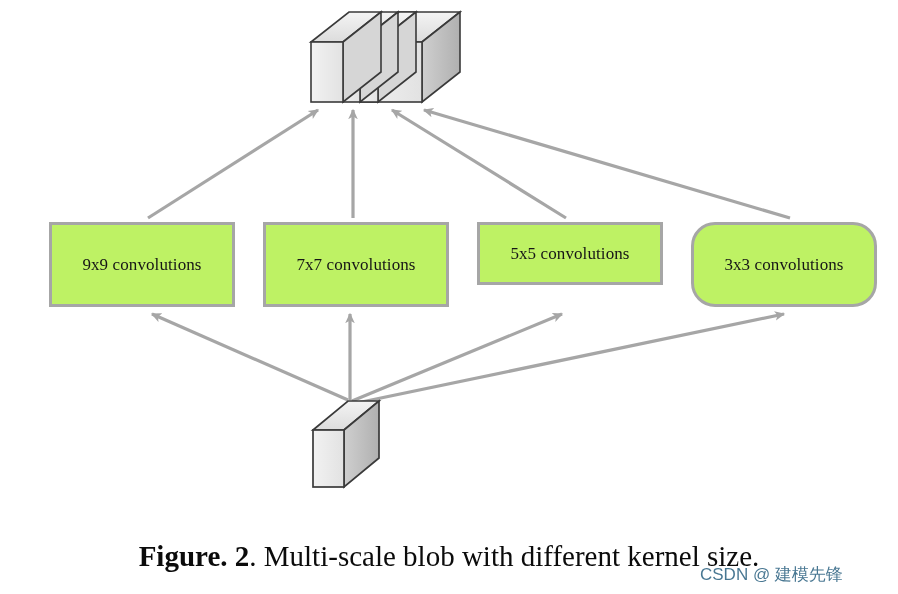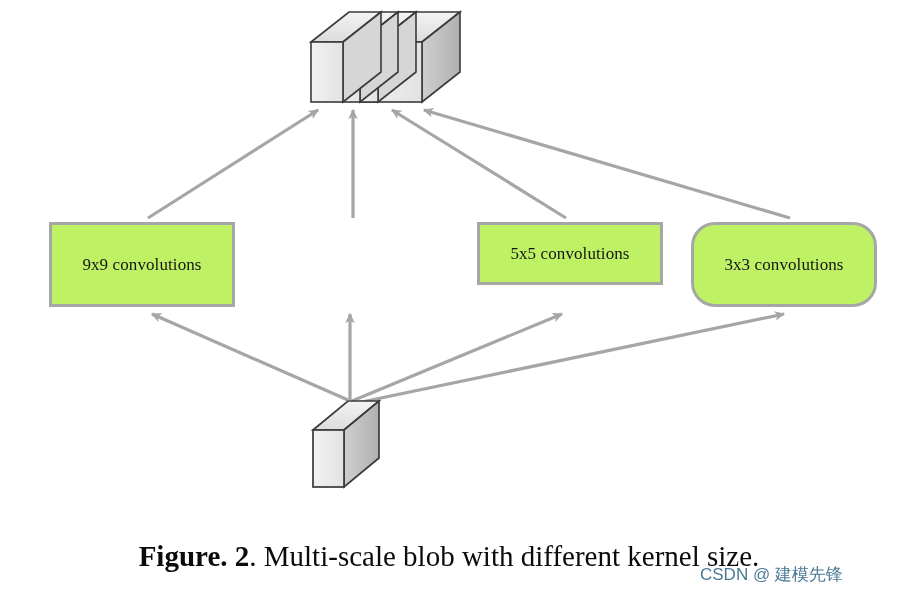--- a/index.html
+++ b/index.html
@@ -139,20 +139,23 @@
       <polygon points="313,430 348,401 379,401 344,430" fill="url(#gTop)" stroke="#3a3a3a" stroke-width="1.7"></polygon>
       <polygon points="344,430 379,401 379,458 344,487" fill="url(#gSide)" stroke="#3a3a3a" stroke-width="1.7"></polygon>
       <rect x="313" y="430" width="31" height="57" fill="url(#gFront)" stroke="#3a3a3a" stroke-width="1.7"></rect>
     </g>
   </svg>
 
   <div class="conv-box" style="left:49px; top:222px; width:186px; height:85px;">
     <span class="conv-label">9x9 convolutions</span>
   </div>
 
+  <div class="conv-box" style="left:263px; top:222px; width:186px; height:85px;">
+    <span class="conv-label">7x7 convolutions</span>
+  </div>
 
   <div class="conv-box" style="left:477px; top:222px; width:186px; height:63px;">
     <span class="conv-label">5x5 convolutions</span>
   </div>
 
   <div class="conv-box" style="left:691px; top:222px; width:186px; height:85px;border-radius:24px;">
     <span class="conv-label">3x3 convolutions</span>
   </div>
 
   <div id="caption">

